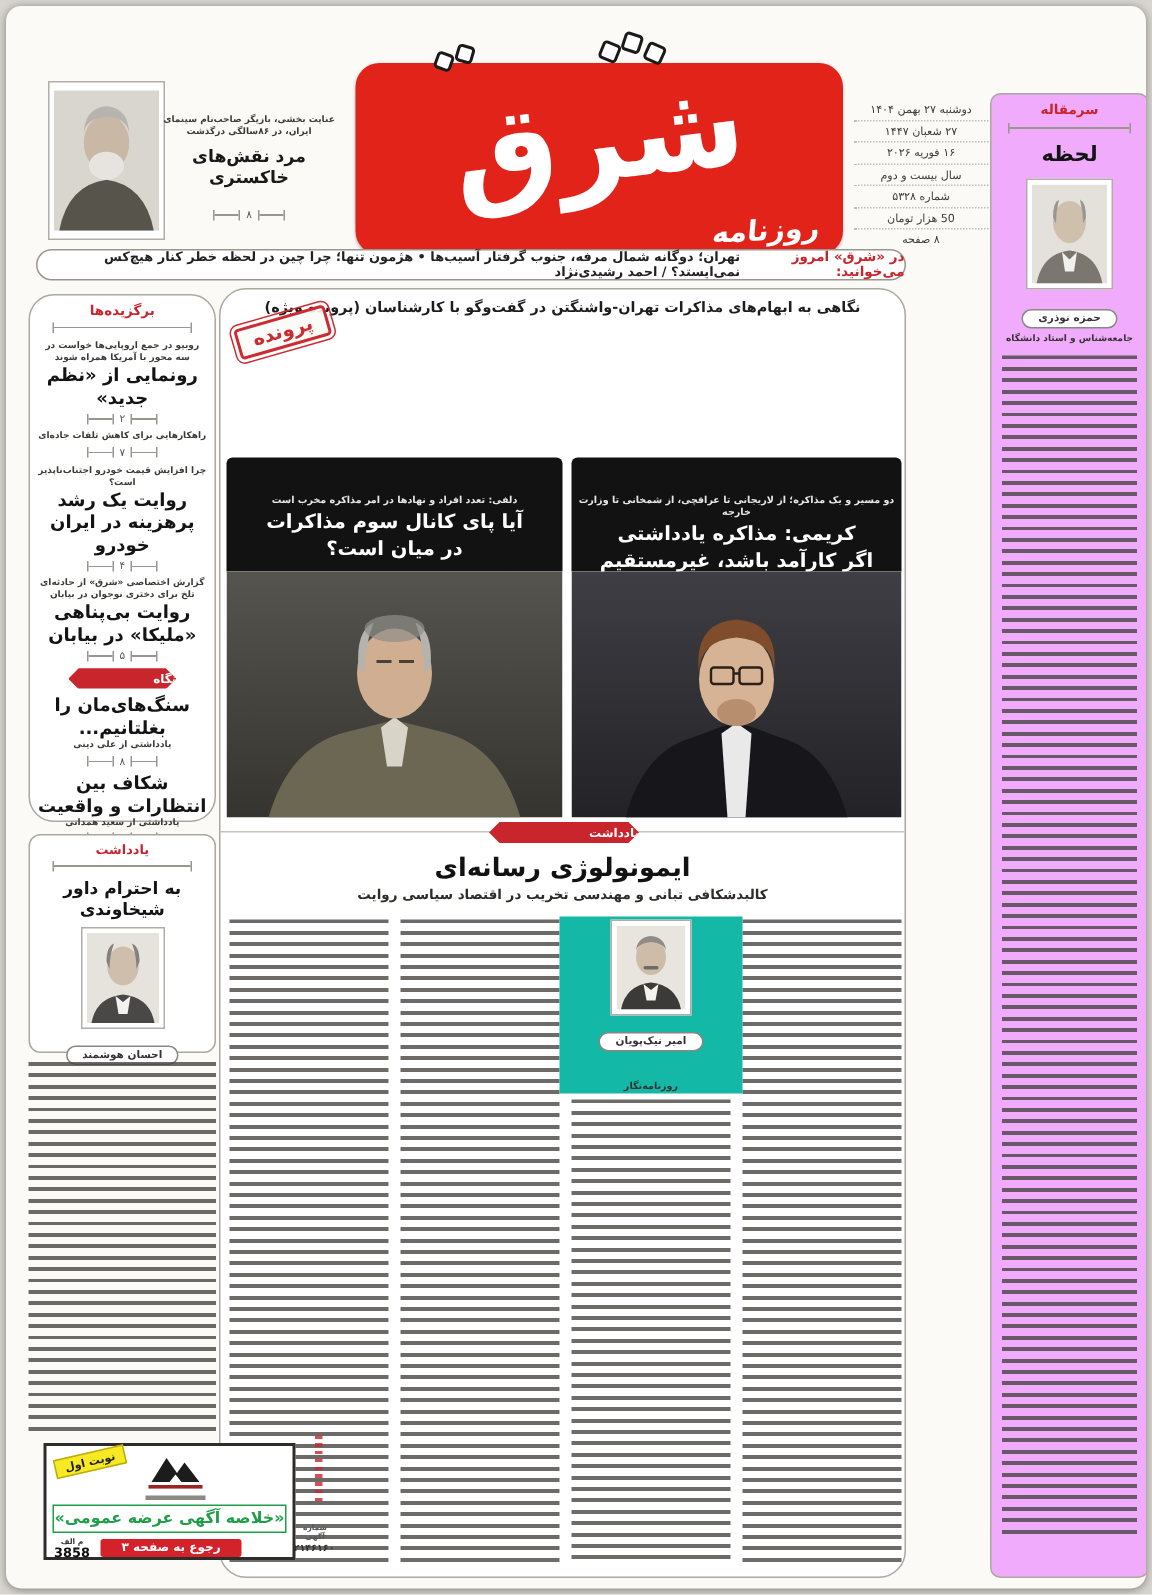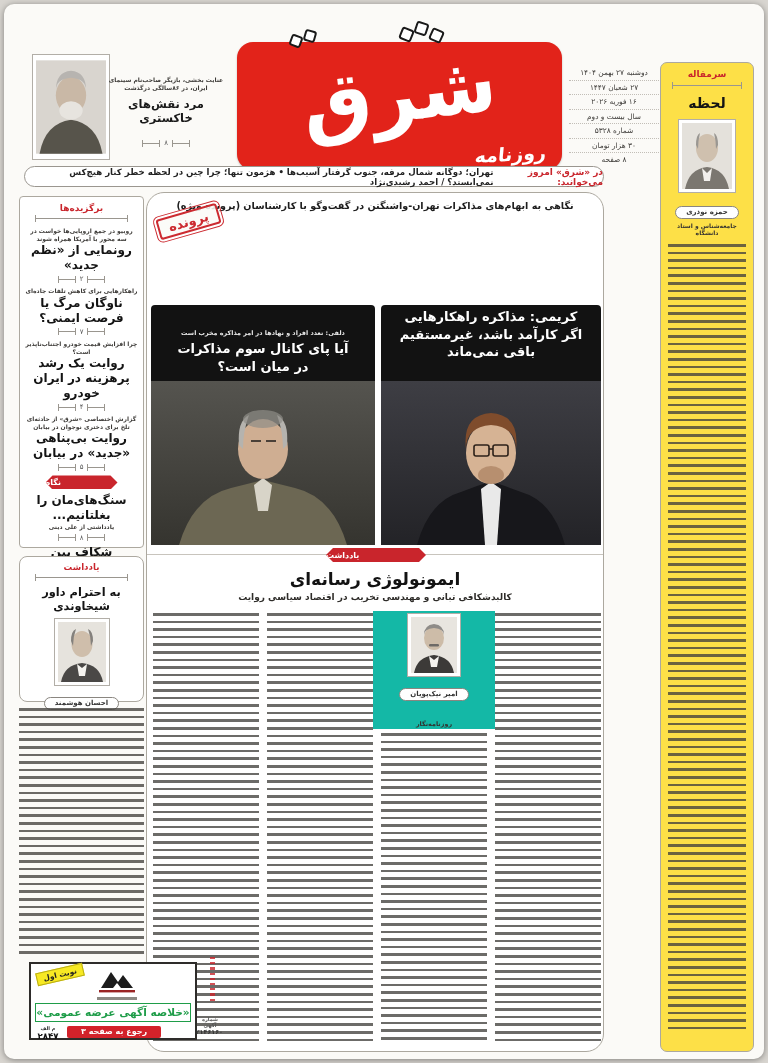--- a/index.html
+++ b/index.html
@@ -15,21 +15,21 @@
   .tl-red{background-image:repeating-linear-gradient(to bottom,#c9252c 0,#c9252c 2.2px,transparent 2.2px,transparent 5.2px);opacity:.8}
   .frame{border:1px solid #b2aea7;background:#fff;padding:3px}
   .pill{display:inline-block;border:1px solid #8a8680;border-radius:9px;background:#fff;
         font-size:7px;font-weight:bold;color:#333;padding:1px 10px;line-height:9px}
   .seclabel{color:#c9252c;font-weight:bold}
   .bkline{height:7px;border-left:1px solid #9a968f;border-right:1px solid #9a968f;
           background:linear-gradient(to bottom,transparent 3px,#9a968f 3px,#9a968f 4px,transparent 4px)}
   .pgmark{display:flex;align-items:center;justify-content:center;gap:4px;color:#555;font-size:7px;line-height:8px}
   .pgmark .bar{width:18px;height:7px;border-left:1px solid #9a968f;border-right:1px solid #9a968f;
           background:linear-gradient(to bottom,transparent 3px,#9a968f 3px,#9a968f 4px,transparent 4px)}
-  .badge{background:#c9252c;color:#fff;font-size:8px;font-weight:bold;text-align:left;
+  .badge{background:#c9252c;color:#fff;font-size:8px;font-weight:bold;text-align:right;
          padding:2.5px 0;clip-path:polygon(7px 0,calc(100% - 7px) 0,100% 50%,calc(100% - 7px) 100%,7px 100%,0 50%)}
   .kick{font-size:6px;line-height:8.2px;color:#3c3a37;font-weight:bold}
   .sbtitle{font-size:12px;line-height:15px;color:#141414;font-weight:bold}
   .cardhead{background:#121212;color:#fff;text-align:center;border-radius:4px 4px 0 0}
   .cardhead .k{font-size:6.4px;line-height:8px;color:#e8e8e8;font-weight:bold;padding-top:24px}
   .cardhead .t{font-size:13px;line-height:17.5px;font-weight:bold;padding:3px 4px 0 4px}
   .stamp{border:2px solid #cc2b31;outline:1px solid #cc2b31;outline-offset:2px;color:#cc2b31;
          font-weight:bold;font-size:13px;padding:1px 9px;border-radius:3px;background:rgba(251,250,247,.88);
          transform:rotate(-16deg)}
   .drow{font-size:7.4px;line-height:13.5px;color:#3e3c39;text-align:center;border-bottom:1px dotted #c2beb7}
@@ -72,25 +72,25 @@
   <div class="abs" style="left:426px;top:25px;width:13px;height:13px;background:#fff;border:2px solid #1a1a1a;border-radius:3px;transform:rotate(24deg)"></div>
   <div class="abs" style="left:286px;top:31px;width:12px;height:12px;background:#fff;border:2px solid #1a1a1a;border-radius:3px;transform:rotate(20deg)"></div>
   <div class="abs" style="left:300px;top:26px;width:12px;height:12px;background:#fff;border:2px solid #1a1a1a;border-radius:3px;transform:rotate(16deg)"></div>
 
   <div class="abs" style="left:565px;top:62px;width:90px">
     <div class="drow">دوشنبه ۲۷ بهمن ۱۴۰۴</div>
     <div class="drow">۲۷ شعبان ۱۴۴۷</div>
     <div class="drow">۱۶ فوریه ۲۰۲۶</div>
     <div class="drow">سال بیست و دوم</div>
     <div class="drow">شماره ۵۳۲۸</div>
-    <div class="drow">۳۰ هزار تومان</div>
+    <div class="drow">50 هزار تومان</div>
     <div class="drow" style="border-bottom:none">۸ صفحه</div>
   </div>
 
-  <div class="abs" style="left:656px;top:58px;width:94px;height:990px;border:1px solid #aca89f;border-radius:7px;background:#fde047;padding:6px 7px">
+  <div class="abs" style="left:656px;top:58px;width:106px;height:990px;border:1px solid #aca89f;border-radius:7px;background:#f0abfc;padding:6px 7px">
     <div class="seclabel ctr" style="font-size:9px">سرمقاله</div>
     <div class="bkline" style="margin:3px 4px 6px 4px"></div>
     <div class="ctr" style="font-size:14px;font-weight:bold;color:#141414">لحظه</div>
     <div style="display:flex;justify-content:center;margin-top:8px">
       <div class="frame" style="width:58px;height:74px">
         <svg viewBox="0 0 50 66" width="50" height="66">
           <rect width="50" height="66" fill="#e4e1db"></rect>
           <path d="M3 66 Q7 46 25 44 Q43 46 47 66 Z" fill="#7b7770"></path>
           <path d="M20 45 L25 50 L30 45 L28 58 L22 58 Z" fill="#f2f0ec"></path>
           <ellipse cx="25" cy="25" rx="11" ry="14" fill="#cfc0ae"></ellipse>
@@ -114,21 +114,22 @@
 
   <div class="abs" style="left:142px;top:188px;width:458px;height:860px;border:1px solid #aca89f;border-radius:18px;background:#fff">
 
     <div class="ctr abs" style="left:0;top:7px;width:100%;font-size:9.6px;font-weight:bold;color:#1d1d1d">نگاهی به ابهام‌های مذاکرات تهران-واشنگتن در گفت‌وگو با کارشناسان (پرونده ویژه)</div>
 
 
     <div class="abs stamp" style="left:10px;top:18px">پرونده</div>
 
     <div class="abs" style="left:234px;top:112px;width:220px;height:240px">
       <div class="cardhead" style="height:76px">
-        <div class="t">کریمی: مذاکره راهکارهایی</div>
+        <div class="k">دو مسیر و یک مذاکره؛ از لاریجانی تا عراقچی، از شمخانی تا وزارت خارجه</div>
+        <div class="t">کریمی: مذاکره یادداشتی</div>
         <div class="t" style="padding-top:0">اگر کارآمد باشد، غیرمستقیم باقی نمی‌ماند</div>
       </div>
       <svg viewBox="0 0 220 164" width="220" height="164">
         <defs>
             <linearGradient id="g1" x1="0" y1="0" x2="0" y2="1">
           <stop offset="0" stop-color="#3e3e44"></stop>
               <stop offset="1" stop-color="#232327"></stop>
             </linearGradient>
           </defs>
         <rect width="220" height="164" fill="url(#g1)"></rect>
@@ -187,57 +188,56 @@
           <ellipse cx="23" cy="21" rx="10" ry="12" fill="#cdbca8"></ellipse>
           <path d="M13 18 Q13 8 23 7 Q33 8 33 18 Q33 12 23 11 Q13 12 13 18 Z" fill="#8f8c88"></path>
           <rect x="18" y="27" width="10" height="2.4" rx="1.2" fill="#6e6a66"></rect>
         </svg>
       </div>
       <div style="margin-top:4px"><span class="pill">امیر نیک‌پویان</span></div>
       <div style="font-size:6.4px;font-weight:bold;color:#34322f;margin-top:19px">روزنامه‌نگار</div>
     </div>
   </div>
 
-  <div class="abs" style="left:15px;top:192px;width:125px;height:352px;border:1px solid #aca89f;border-radius:4px;background:#fff;padding:6px 5px">
+  <div class="abs" style="left:15px;top:192px;width:125px;height:352px;border:1px solid #aca89f;border-radius:17px;background:#fff;padding:6px 5px">
     <div class="seclabel ctr" style="font-size:9px">برگزیده‌ها</div>
     <div class="bkline" style="margin:2px 10px 5px 10px"></div>
 
     <div class="ctr">
       <div class="kick">روبیو در جمع اروپایی‌ها خواست در سه محور با آمریکا همراه شوند</div>
       <div class="sbtitle">رونمایی از «نظم جدید»</div>
       <div class="pgmark" style="margin:2px 0 4px 0">
         <span class="bar"></span>
           <span>۲</span>
           <span class="bar"></span>
         </div>
     </div>
 
     <div class="ctr">
       <div class="kick">راهکارهایی برای کاهش تلفات جاده‌ای</div>
-      <div class="sbtitle">ناوگان مرگ یا فرصت ایمنی؟</div>
       <div class="pgmark" style="margin:2px 0 4px 0">
         <span class="bar"></span>
           <span>۷</span>
           <span class="bar"></span>
         </div>
     </div>
 
     <div class="ctr">
       <div class="kick">چرا افزایش قیمت خودرو اجتناب‌ناپذیر است؟</div>
       <div class="sbtitle">روایت یک رشد پرهزینه در ایران خودرو</div>
       <div class="pgmark" style="margin:2px 0 4px 0">
         <span class="bar"></span>
           <span>۴</span>
           <span class="bar"></span>
         </div>
     </div>
 
     <div class="ctr">
       <div class="kick">گزارش اختصاصی «شرق» از حادثه‌ای تلخ برای دختری نوجوان در بیابان</div>
-      <div class="sbtitle">روایت بی‌پناهی «جدید» در بیابان</div>
+      <div class="sbtitle">روایت بی‌پناهی «ملیکا» در بیابان</div>
       <div class="pgmark" style="margin:2px 0 4px 0">
         <span class="bar"></span>
           <span>۵</span>
           <span class="bar"></span>
         </div>
     </div>
 
     <div class="badge" style="width:72px;margin:2px auto 4px auto">نگاه</div>
 
     <div class="ctr">
@@ -285,21 +285,21 @@
     <svg class="abs" style="left:60px;top:2px" viewBox="0 0 52 30" width="52" height="30">
       <path d="M10 22 L20 6 L27 16 L32 9 L42 22 Z" fill="#1c1c1c"></path>
       <path d="M22 22 L26 17 L30 22 Z" fill="#fff"></path>
       <rect x="8" y="24" width="36" height="2.4" fill="#9a2424"></rect>
     </svg>
     <div class="abs" style="left:66px;top:33px;width:40px;height:2.6px;background:#8d8983"></div>
     <div class="abs ctr" style="left:4px;top:39px;width:156px;height:19px;border:1.6px solid #1f9d49;color:#1f9d49;
                 font-size:10.6px;font-weight:bold;line-height:16px;background:#fff">«خلاصه آگهی عرضه عمومی»</div>
     <div class="abs ctr" style="left:4px;top:61px;width:26px">
       <div style="font-size:5px;color:#333;font-weight:bold">م الف</div>
-      <div style="font-size:8.6px;font-weight:bold;color:#111">۲۸۴۷</div>
+      <div style="font-size:8.6px;font-weight:bold;color:#111">3858</div>
     </div>
     <div class="abs ctr" style="left:36px;top:62px;width:94px;height:12px;background:#d3222a;color:#fff;font-size:8px;
                 font-weight:bold;line-height:12px;border-radius:2px">رجوع به صفحه ۳</div>
   </div>
   <div class="abs ctr" style="left:193px;top:1012px;width:26px">
     <div style="font-size:5px;color:#555;font-weight:bold">شماره آگهی</div>
     <div style="font-size:6.4px;color:#333;font-weight:bold">۲۱۴۶۱۶۰</div>
   </div>
   <div class="abs tl-red" style="left:206px;top:953px;width:5px;height:46px"></div>
 

